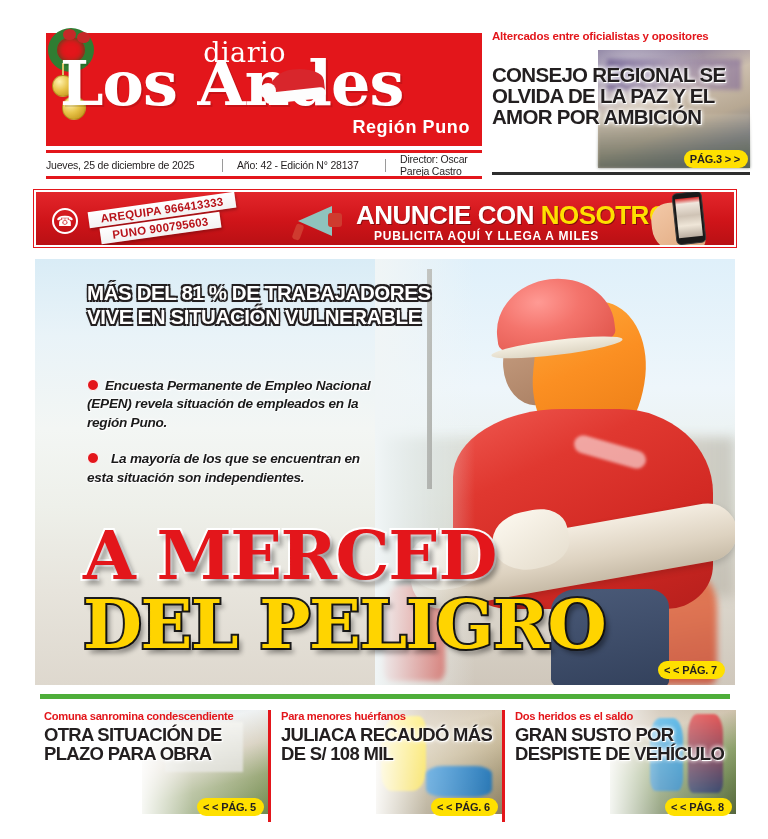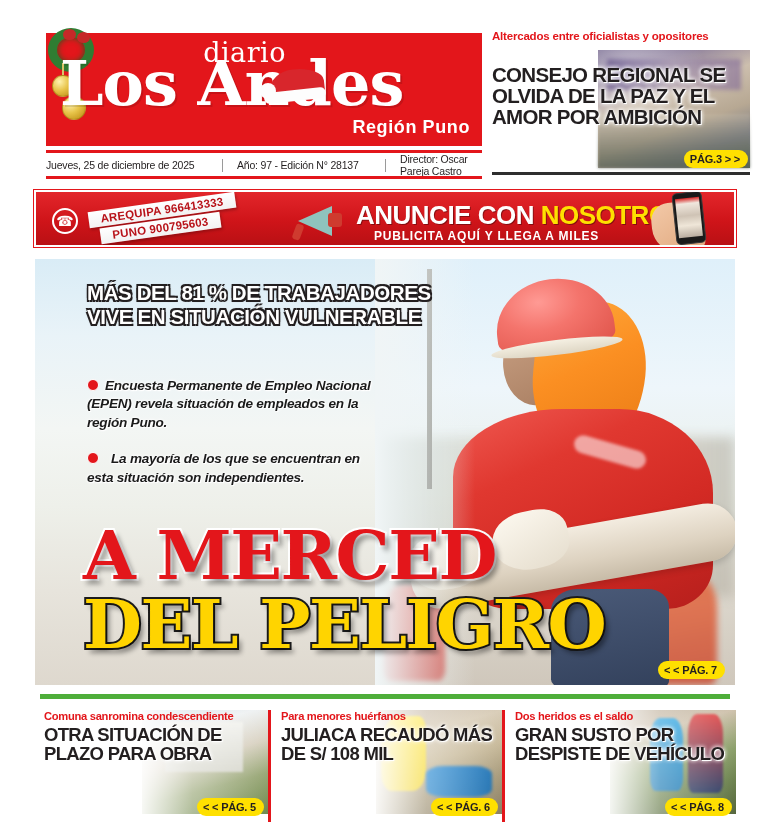--- a/index.html
+++ b/index.html
@@ -411,21 +411,21 @@
       <div class="tr-kicker">Altercados entre oficialistas y opositores</div>
       <div class="tr-head">CONSEJO REGIONAL SE OLVIDA DE LA PAZ Y EL AMOR POR AMBICIÓN</div>
       <div class="pagbadge tr">PÁG.3 &gt; &gt;</div>
     </div>
     <div class="tr-rule"></div>
 
     <div class="dateline-rule-top"></div>
     <div class="dateline">
       <div class="dl-date">Jueves, 25 de diciembre de 2025</div>
       <div class="dl-sep"></div>
-      <div class="dl-year">Año: 97 - Edición N° 28137</div>
+      <div class="dl-year">Año: 42 - Edición N° 28137</div>
       <div class="dl-sep"></div>
       <div class="dl-dir">Director: Oscar Pareja Castro</div>
     </div>
     <div class="dateline-rule-bot"></div>
   </div>
 
   <div class="ad">
     <div class="ad-phone-ic">☎</div>
     <div class="ad-ribbon r1">AREQUIPA 966413333</div>
     <div class="ad-ribbon r2">PUNO 900795603</div>

